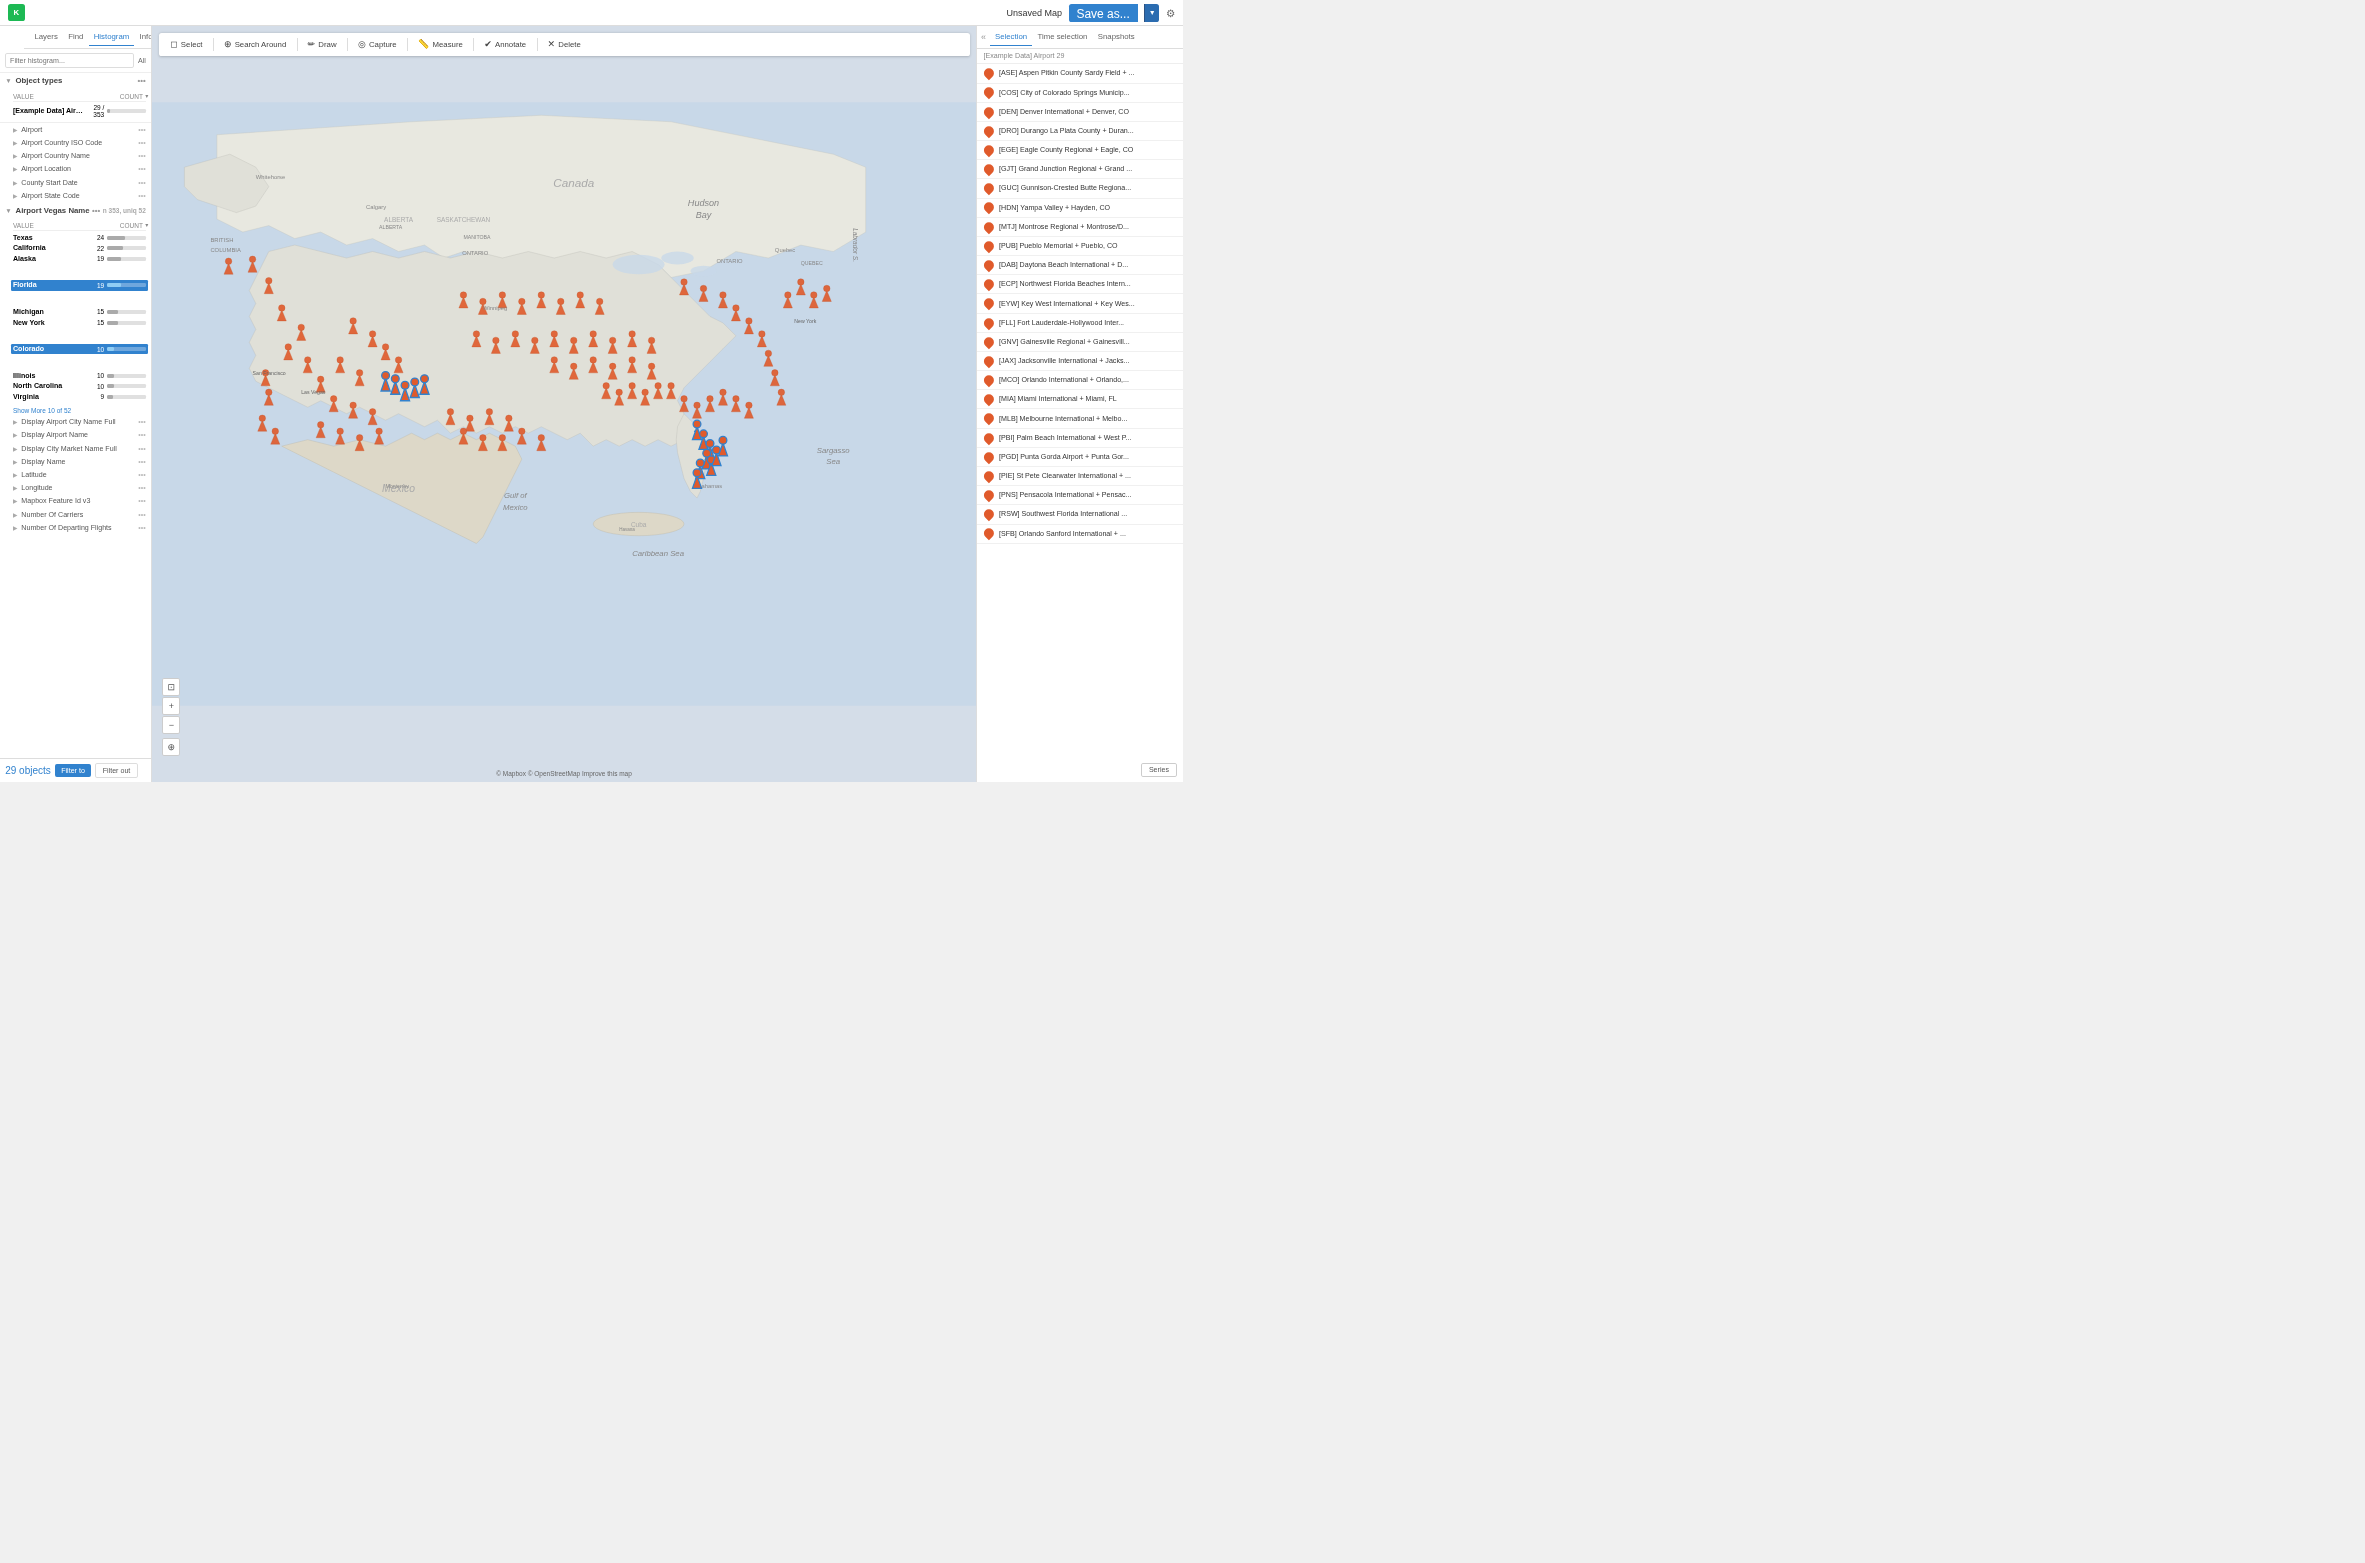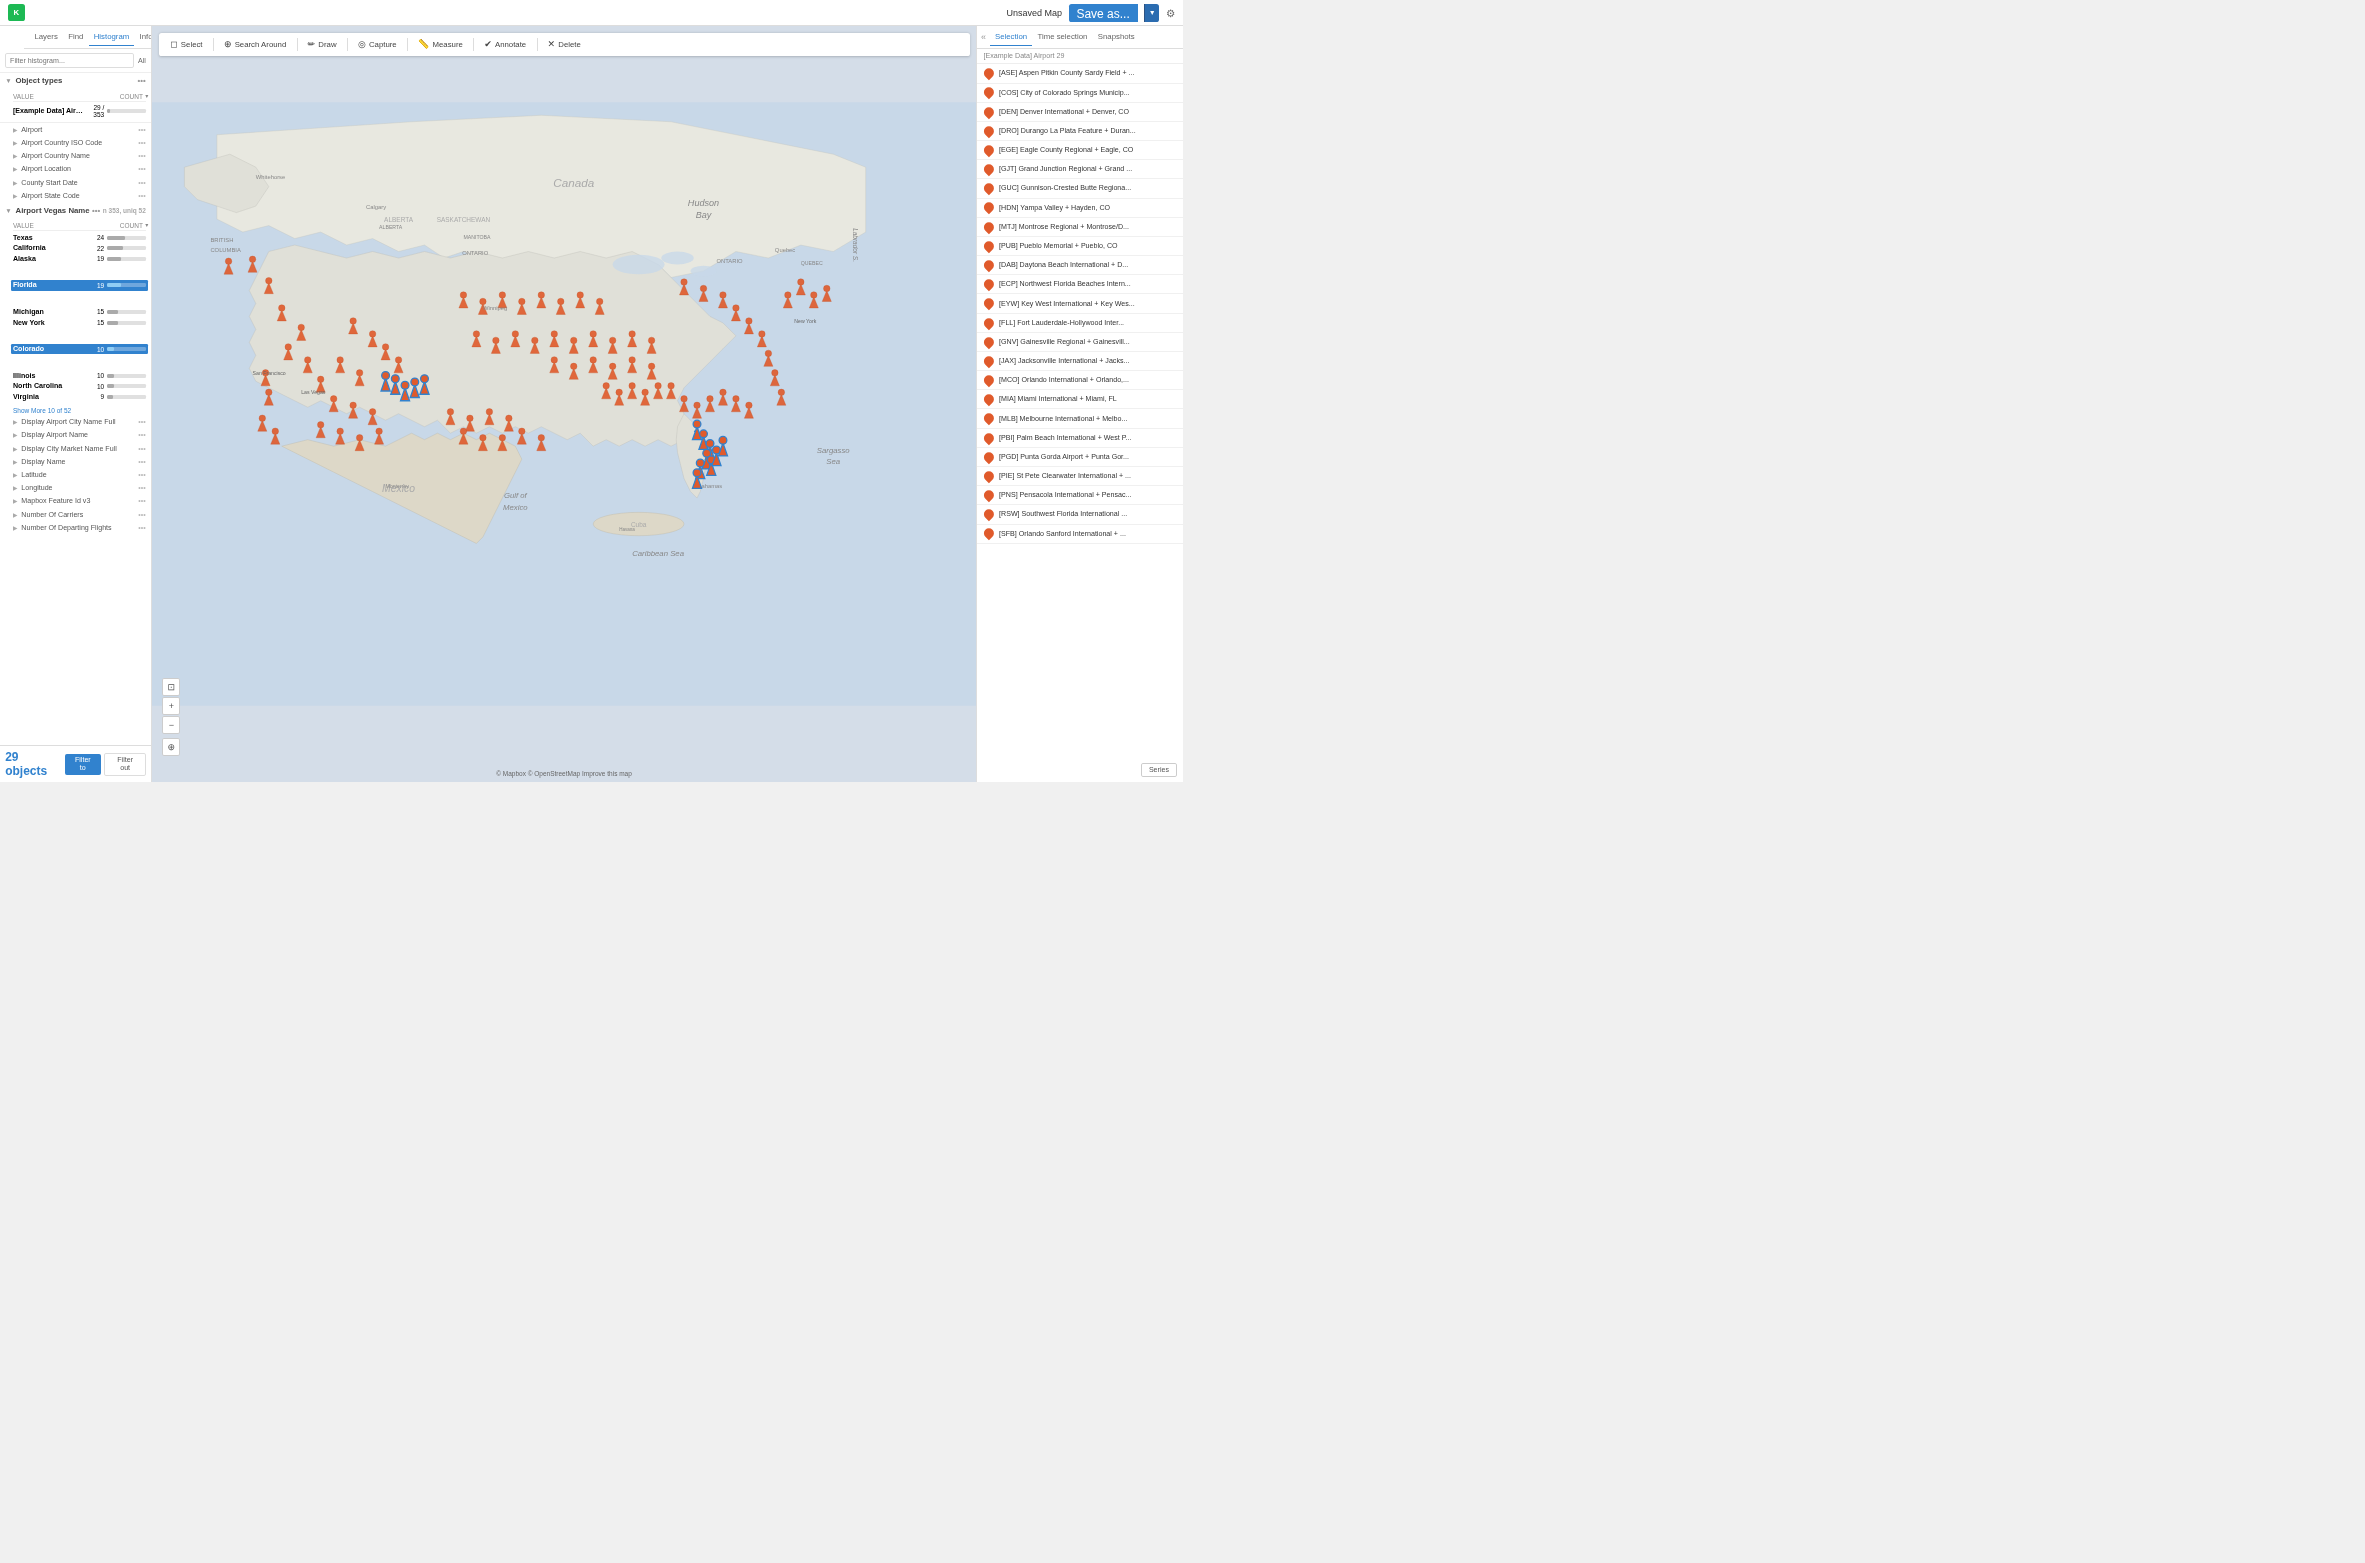--- a/index.html
+++ b/index.html
@@ -193,21 +193,21 @@
     
     .panel-bottom {
       border-top: 0.6px solid #ddd;
       padding: 3.9px 5.2px;
       display: flex;
       align-items: center;
       gap: 3.9px;
       flex-shrink: 0;
       background: #fff;
     }
-    .btn-count { font-size: 12px; color: #3182ce; font-weight: 700; }
+    .btn-count { font-size: 10px; color: #3182ce; font-weight: 400; }
     .btn-filter-to {
       background: #3182ce;
       color: white;
       border: none;
       border-radius: 1.9px;
       padding: 2.6px 6.5px;
       font-size: 7.1px;
       cursor: pointer;
     }
     .btn-filter-out {
@@ -1031,21 +1031,21 @@
       <div class="selection-item">
         <div class="selection-pin"></div>
         <span class="selection-text">[COS] City of Colorado Springs Municip...</span>
       </div>
       <div class="selection-item">
         <div class="selection-pin"></div>
         <span class="selection-text">[DEN] Denver International + Denver, CO</span>
       </div>
       <div class="selection-item">
         <div class="selection-pin"></div>
-        <span class="selection-text">[DRO] Durango La Plata Feature + Duran...</span>
+        <span class="selection-text">[DRO] Durango La Plata County + Duran...</span>
       </div>
       <div class="selection-item">
         <div class="selection-pin"></div>
         <span class="selection-text">[EGE] Eagle County Regional + Eagle, CO</span>
       </div>
       <div class="selection-item">
         <div class="selection-pin"></div>
         <span class="selection-text">[GJT] Grand Junction Regional + Grand ...</span>
       </div>
       <div class="selection-item">

